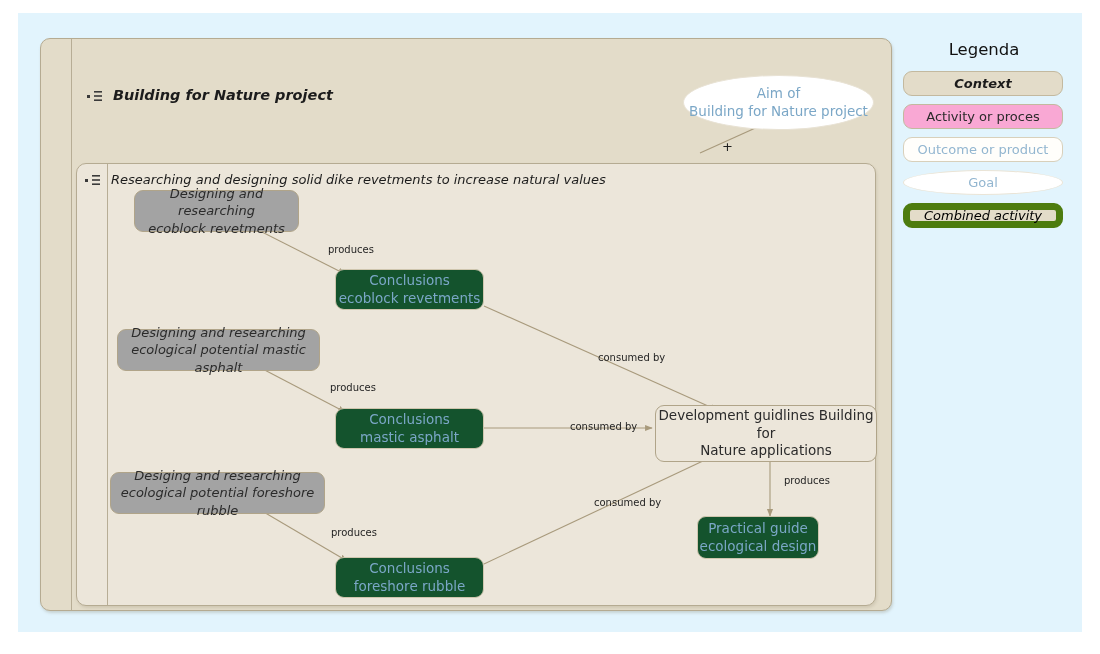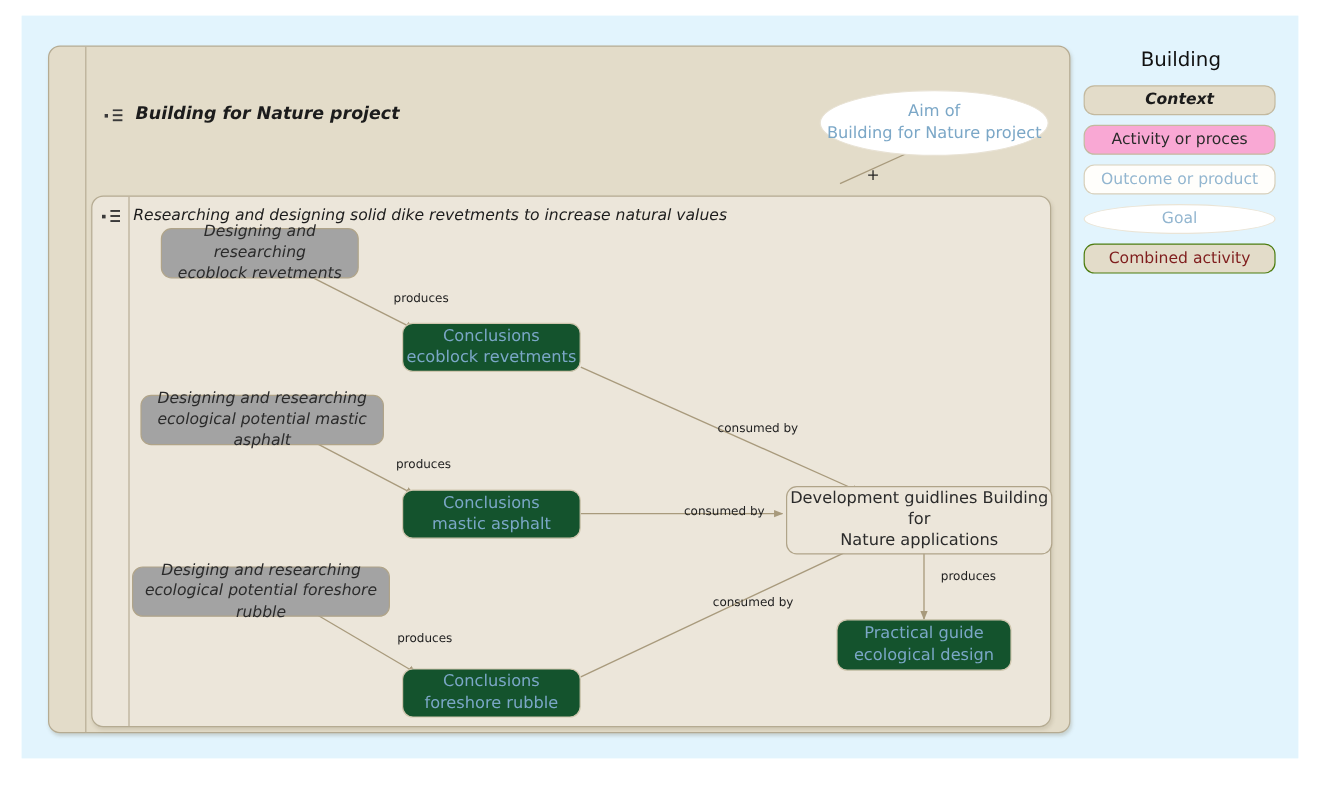--- a/index.html
+++ b/index.html
@@ -185,22 +185,23 @@
     color: #93b6d0;
   }
   .lg-goal {
     background: #ffffff;
     border: 1px solid #eae4d6;
     border-radius: 50%;
     color: #93b6d0;
   }
   .lg-combined {
     background: #e3dcc9;
-    border: 1px solid #4d7c0f;
-    color: #7f1d1d;
+    border: 7px solid #4d7c0f;
+    color: #000000;
+    font-style: italic;
   }
   svg.edges {
     position: absolute;
     left: 0; top: 0;
     width: 1100px; height: 654px;
     pointer-events: none;
   }
 </style>
 </head>
 <body>
@@ -315,29 +316,29 @@
     </div>
   </div>
 
   <div class="node node-combined" style="left:655px; top:405px; width:222px; height:57px;">
     <div>
       <div>Development guidlines Building for</div>
       <div>Nature applications</div>
     </div>
   </div>
 
-  <div class="node node-outcome" style="left:697px; top:516px; width:146px; height:43px;">
+  <div class="node node-outcome" style="left:697px; top:516px; width:122px; height:43px;">
     <div>
       <div>Practical guide</div>
       <div>ecological design</div>
     </div>
   </div>
 
   <div id="legend">
-    <div id="legend-title">Building</div>
+    <div id="legend-title">Legenda</div>
 
     <div class="legend-item lg-context">
       <span>Context</span>
     </div>
     <div class="legend-item lg-activity">
       <span>Activity or proces</span>
     </div>
     <div class="legend-item lg-outcome">
       <span>Outcome or product</span>
     </div>

